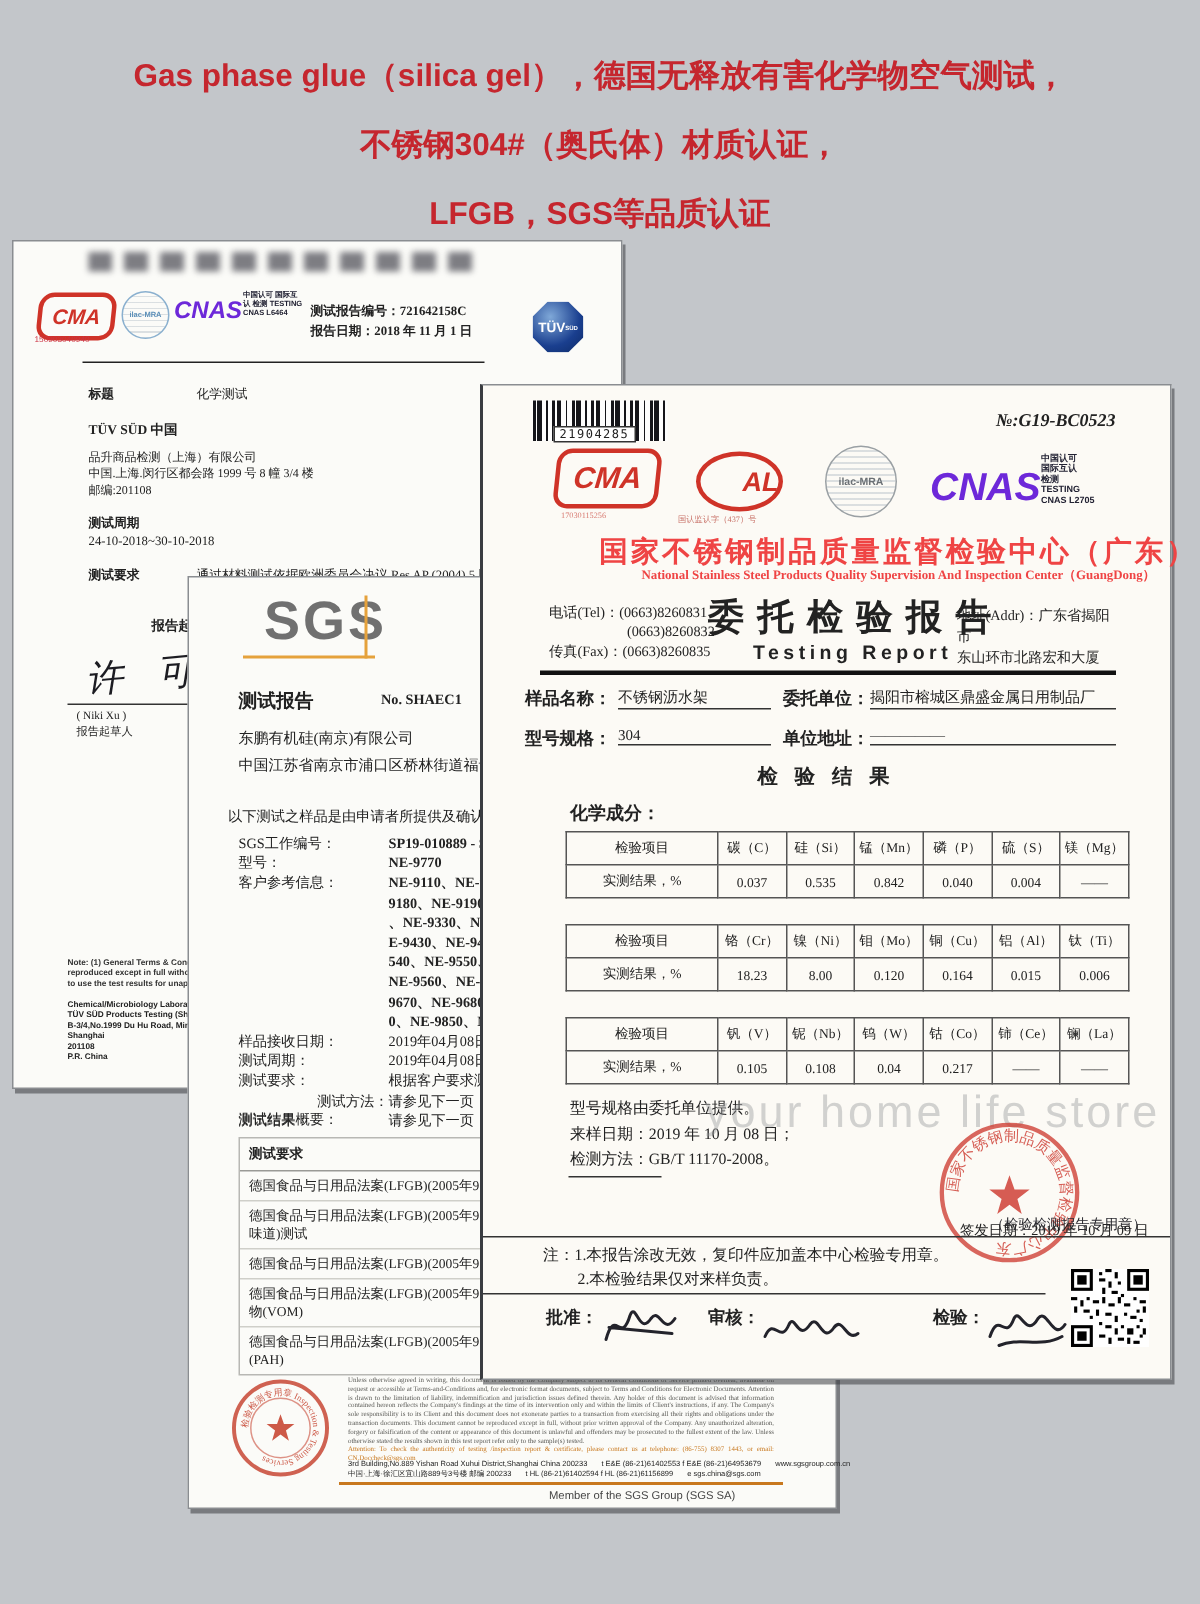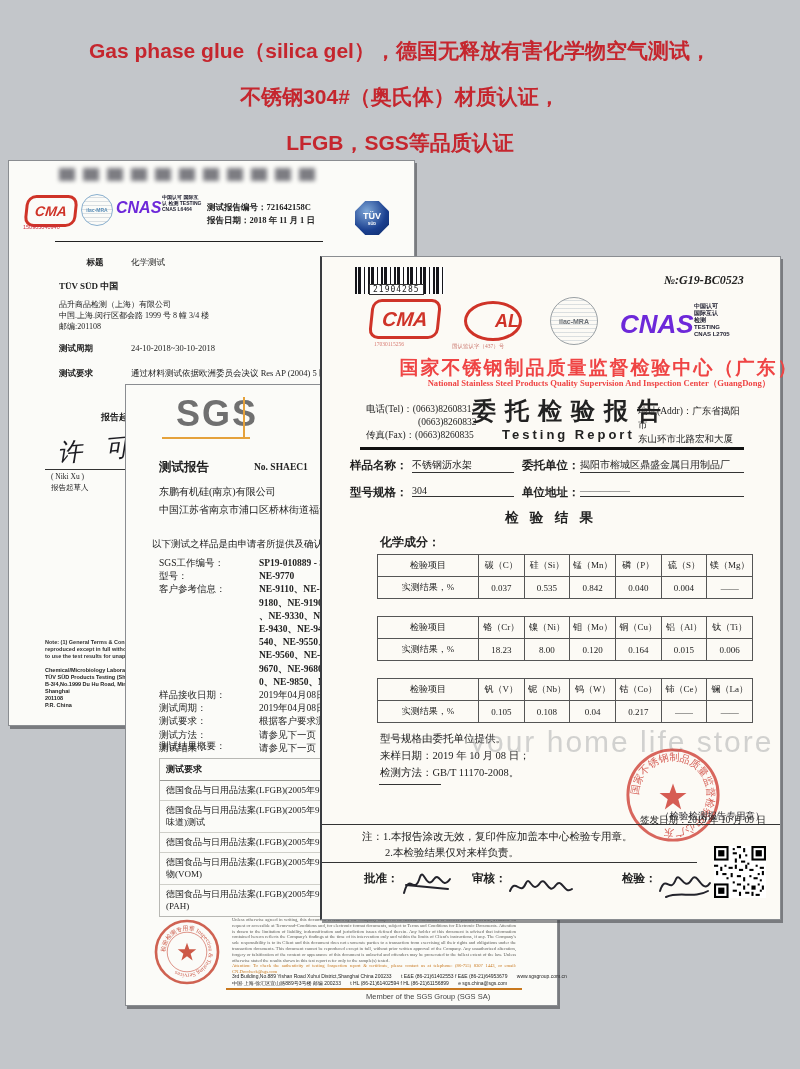--- a/index.html
+++ b/index.html
@@ -22,21 +22,21 @@
        font-family:"Liberation Sans",sans-serif;}
   .oval{border:3px solid #cf3328;border-radius:50%;display:flex;align-items:center;justify-content:flex-end;
         color:#cf3328;font-weight:bold;font-style:italic;font-family:"Liberation Sans",sans-serif;}
   .globe{border-radius:50%;display:flex;align-items:center;justify-content:center;text-align:center;
          font-family:"Liberation Sans",sans-serif;font-weight:bold;
          background:repeating-linear-gradient(0deg,transparent 0 3px,rgba(120,140,160,.25) 3px 4px);}
   .cnasword{font-family:"Liberation Sans",sans-serif;font-weight:bold;font-style:italic;color:#6d28d9;}
   .tinycol{font-size:6px;line-height:7px;font-family:"Liberation Sans",sans-serif;font-weight:bold;color:#223;}
   .octagon{clip-path:polygon(30% 0,70% 0,100% 30%,100% 70%,70% 100%,30% 100%,0 70%,0 30%);
            background:radial-gradient(circle at 35% 30%,#7fa8d8,#1a3f8f 60%,#0d2a66);
-           display:flex;flex-direction:column;align-items:center;justify-content:center;color:#fff;
+           display:flex;flex-direction:row;align-items:center;justify-content:center;color:#fff;
            font-family:"Liberation Sans",sans-serif;font-weight:bold;}
   .barcode{background:repeating-linear-gradient(90deg,#15151a 0 2px,#fdfdfd 2px 3px,#15151a 3px 6px,#fdfdfd 6px 9px,#15151a 9px 10px,#fdfdfd 10px 13px);}
   .bcnum{position:absolute;left:14px;top:17px;background:#fff;border:1px solid #333;padding:0 3px;
          font-size:8px;font-family:"DejaVu Sans Mono",monospace;letter-spacing:1px;}
   .handwrite{font-style:italic;transform:rotate(-5deg);letter-spacing:8px;color:#1c1c22;}
   .sig-svg{stroke:#23232b;fill:none;stroke-width:2;stroke-linecap:round;}
   
   table.chem{border-collapse:collapse;width:376px;table-layout:fixed;}
   table.chem td{border:1px solid #555;height:21px;text-align:center;font-size:9px;padding:0;}
   table.chem td:first-child{width:100px;}
@@ -92,34 +92,34 @@
 
     <div class="abs octagon" style="left:346px;top:40px;width:34px;height:34px;">
       <span style="font-size:9px;">TÜV</span>
       <span style="font-size:4px;">SÜD</span>
     </div>
 
     <div class="abs" style="left:46px;top:80px;width:268px;border-top:1.5px solid #222;"></div>
 
     <div class="abs" style="left:50px;top:96px;width:345px;font-size:8.5px;">
       <div style="display:flex;margin-bottom:11px;">
-        <span style="width:72px;font-weight:bold;text-align:center;">标题</span>
+        <span style="width:72px;font-weight:bold;">标题</span>
         <span>化学测试</span>
       </div>
       <div style="display:flex;margin-bottom:11px;">
         <span>
           <b style="font-size:9px;">TÜV SÜD 中国</b>
           <span style="display:block;margin-top:6px;font-size:8px;line-height:11px;">
             <span style="display:block;">品升商品检测（上海）有限公司</span>
             <span style="display:block;">中国.上海.闵行区都会路 1999 号 8 幢 3/4 楼</span>
             <span style="display:block;">邮编:201108</span>
           </span>
         </span>
       </div>
-      <div style="display:flex;margin-bottom:13px;">
+      <div style="display:flex;margin-bottom:13px;flex-direction:column;">
         <span style="width:72px;font-weight:bold;">测试周期</span>
         <span>24-10-2018~30-10-2018</span>
       </div>
       <div style="display:flex;">
         <span style="width:72px;font-weight:bold;flex:none;">测试要求</span>
         <span style="white-space:nowrap;">通过材料测试依据欧洲委员会决议 Res AP (2004) 5 以接触食品为</span>
       </div>
     </div>
 
     <div class="abs" style="left:92px;top:250px;font-size:9px;font-weight:bold;">报告起草</div>
@@ -189,21 +189,21 @@
       </div>
       <div style="display:flex;">
         <span style="width:100px;flex:none;">测试周期：</span>
         <span>2019年04月08日 -</span>
       </div>
       <div style="display:flex;">
         <span style="width:100px;flex:none;">测试要求：</span>
         <span>根据客户要求测试</span>
       </div>
       <div style="display:flex;">
-        <span style="width:100px;flex:none;">测试方法：</span>
+        <span style="width:100px;flex:none;text-align:right;">测试方法：</span>
         <span>请参见下一页</span>
       </div>
       <div style="display:flex;">
         <span style="width:100px;flex:none;">测试结果：</span>
         <span>请参见下一页</span>
       </div>
     </div>
 
     <div class="abs" style="left:33px;top:355px;font-size:9.5px;">测试结果概要：</div>
 

